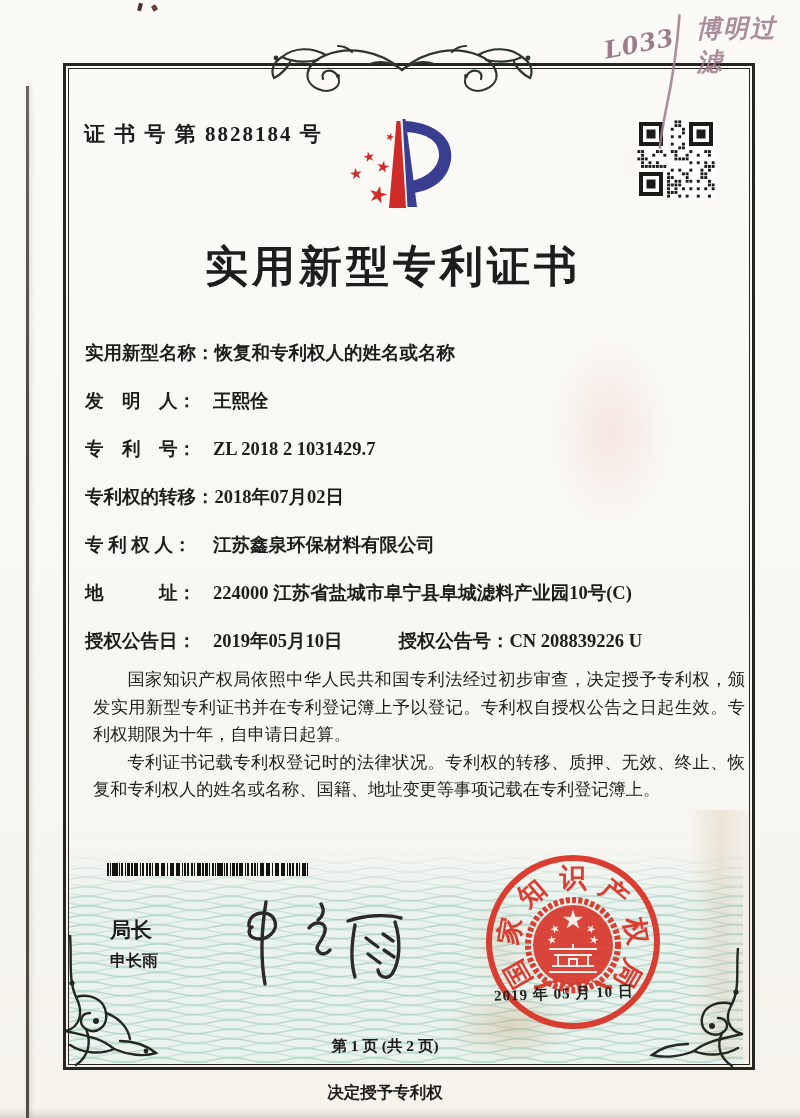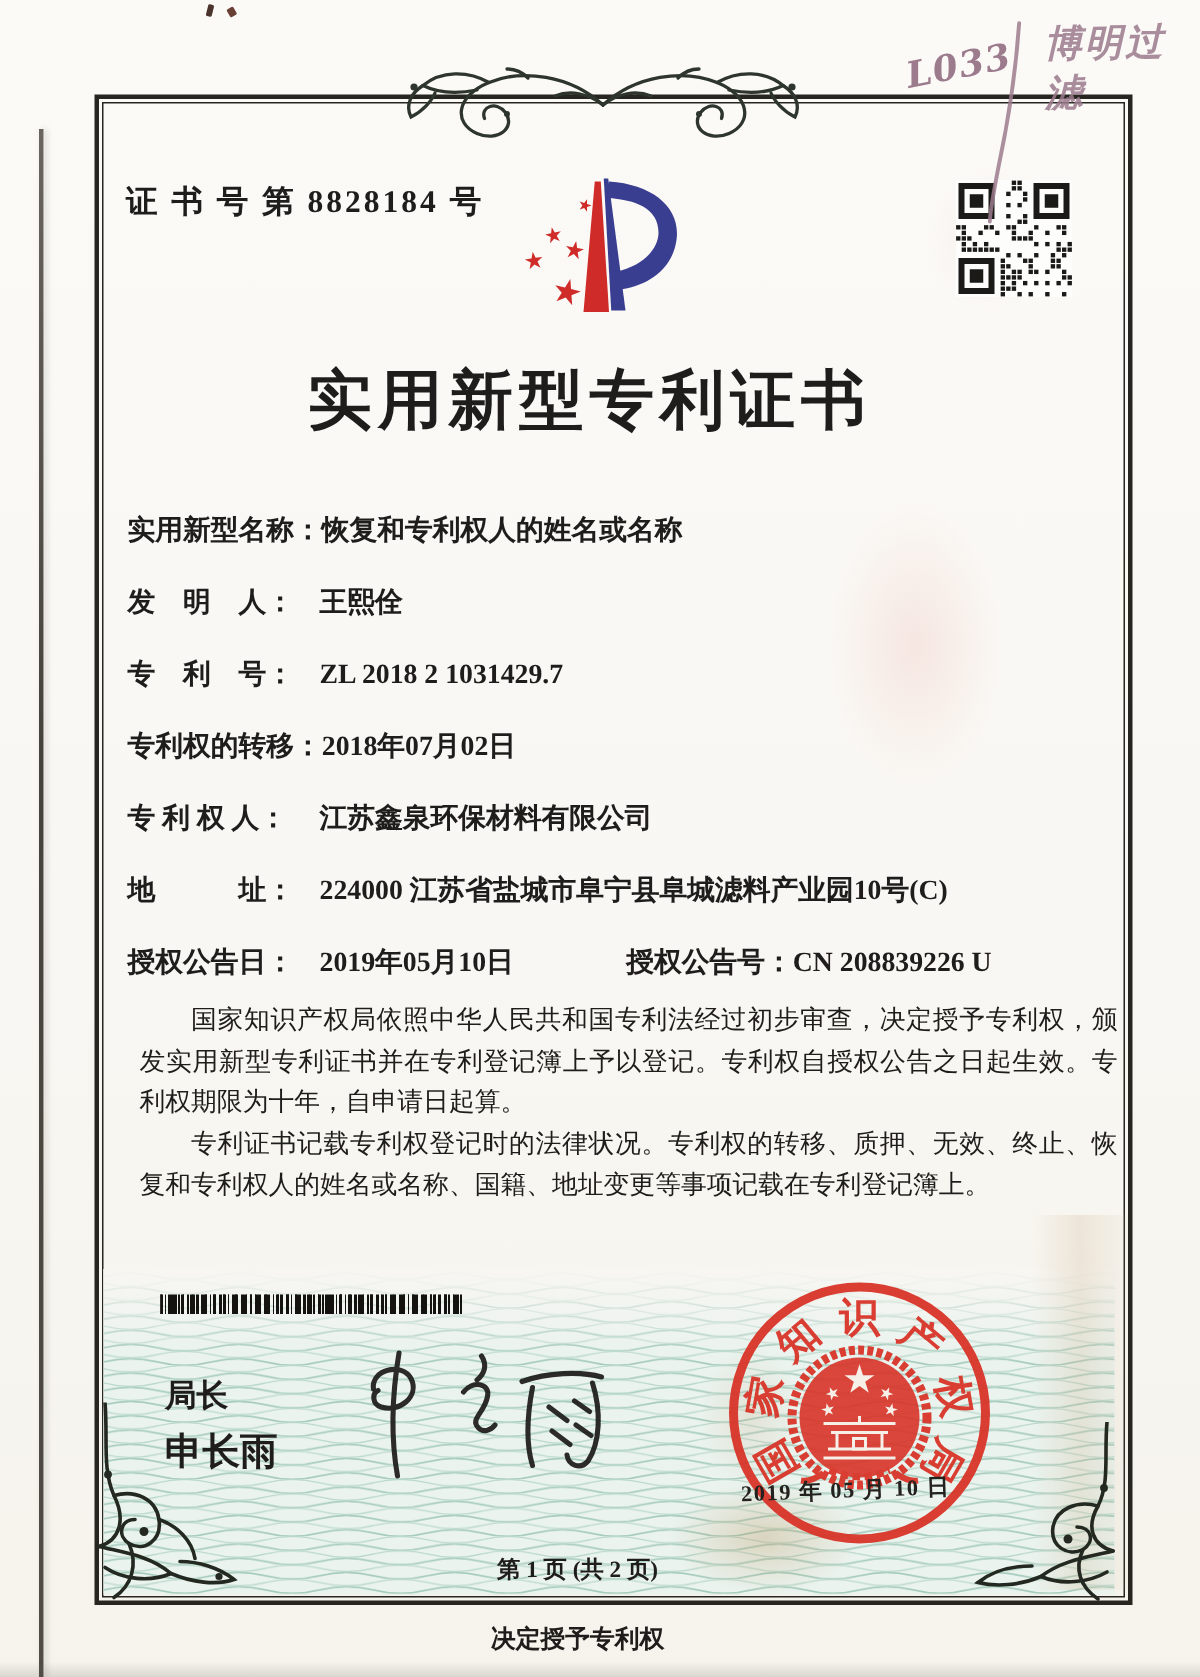--- a/index.html
+++ b/index.html
@@ -30,33 +30,33 @@
   
   .ornament{position:absolute;z-index:3;}
   
   .cert-no{position:absolute;left:84px;top:120px;font-size:21px;font-weight:600;letter-spacing:2px;z-index:4;}
   .logo{position:absolute;left:340px;top:112px;z-index:4;}
   .qr{position:absolute;left:637px;top:120px;z-index:4;}
   .title{position:absolute;left:0;top:238px;width:786px;text-align:center;font-size:43px;font-weight:900;letter-spacing:4px;z-index:4;}
   
   .row{position:absolute;left:85px;width:660px;font-size:18.5px;font-weight:600;white-space:nowrap;z-index:4;}
   .row .lbl{display:inline-block;min-width:128px;}
-  .row .lbl2{margin-left:75px;}
+  .row .lbl2{margin-left:56px;}
   .r1{top:340px}.r2{top:388px}.r3{top:436px}.r4{top:484px}.r5{top:532px}.r6{top:580px}.r7{top:628px}
   
   .paras{position:absolute;left:93px;top:666px;width:652px;z-index:4;}
   .paras p{margin:0;text-indent:2em;font-size:17.2px;line-height:27.5px;text-align:justify;font-weight:500;}
   
   .barcode{position:absolute;left:107px;top:863px;width:201px;height:13px;z-index:4;
         background:repeating-linear-gradient(90deg,#15130f 0 1px,transparent 1px 3px),
                    repeating-linear-gradient(90deg,#15130f 0 2px,transparent 2px 7px),
                    repeating-linear-gradient(90deg,#15130f 0 1px,transparent 1px 5px);}
   
   .officer-title{position:absolute;left:110px;top:916px;font-size:21px;font-weight:700;z-index:4;}
-  .officer-name{position:absolute;left:110px;top:951px;font-size:25px;font-weight:700;z-index:4;text-align:right;}
+  .officer-name{position:absolute;left:110px;top:951px;font-size:16px;font-weight:700;z-index:4;text-align:right;}
   .signature{position:absolute;left:237px;top:896px;z-index:5;}
   
   .seal{position:absolute;left:471px;top:840px;z-index:4;opacity:.93;}
   .seal text{font-family:"Liberation Serif","DejaVu Serif",serif;}
   .seal-date{position:absolute;left:494px;top:984px;width:160px;font-size:15px;font-weight:600;letter-spacing:1px;color:#24221e;transform:rotate(-2deg);z-index:5;white-space:nowrap;}
   
   .page-num{position:absolute;left:0;top:1036px;width:770px;text-align:center;font-size:15.5px;font-weight:600;z-index:4;}
   .back-note{position:absolute;left:0;top:1082px;width:770px;text-align:center;font-size:16.5px;font-weight:600;z-index:4;}
   
   .handwriting{position:absolute;left:598px;top:12px;z-index:6;color:#9c7b8d;transform:rotate(-5deg);

